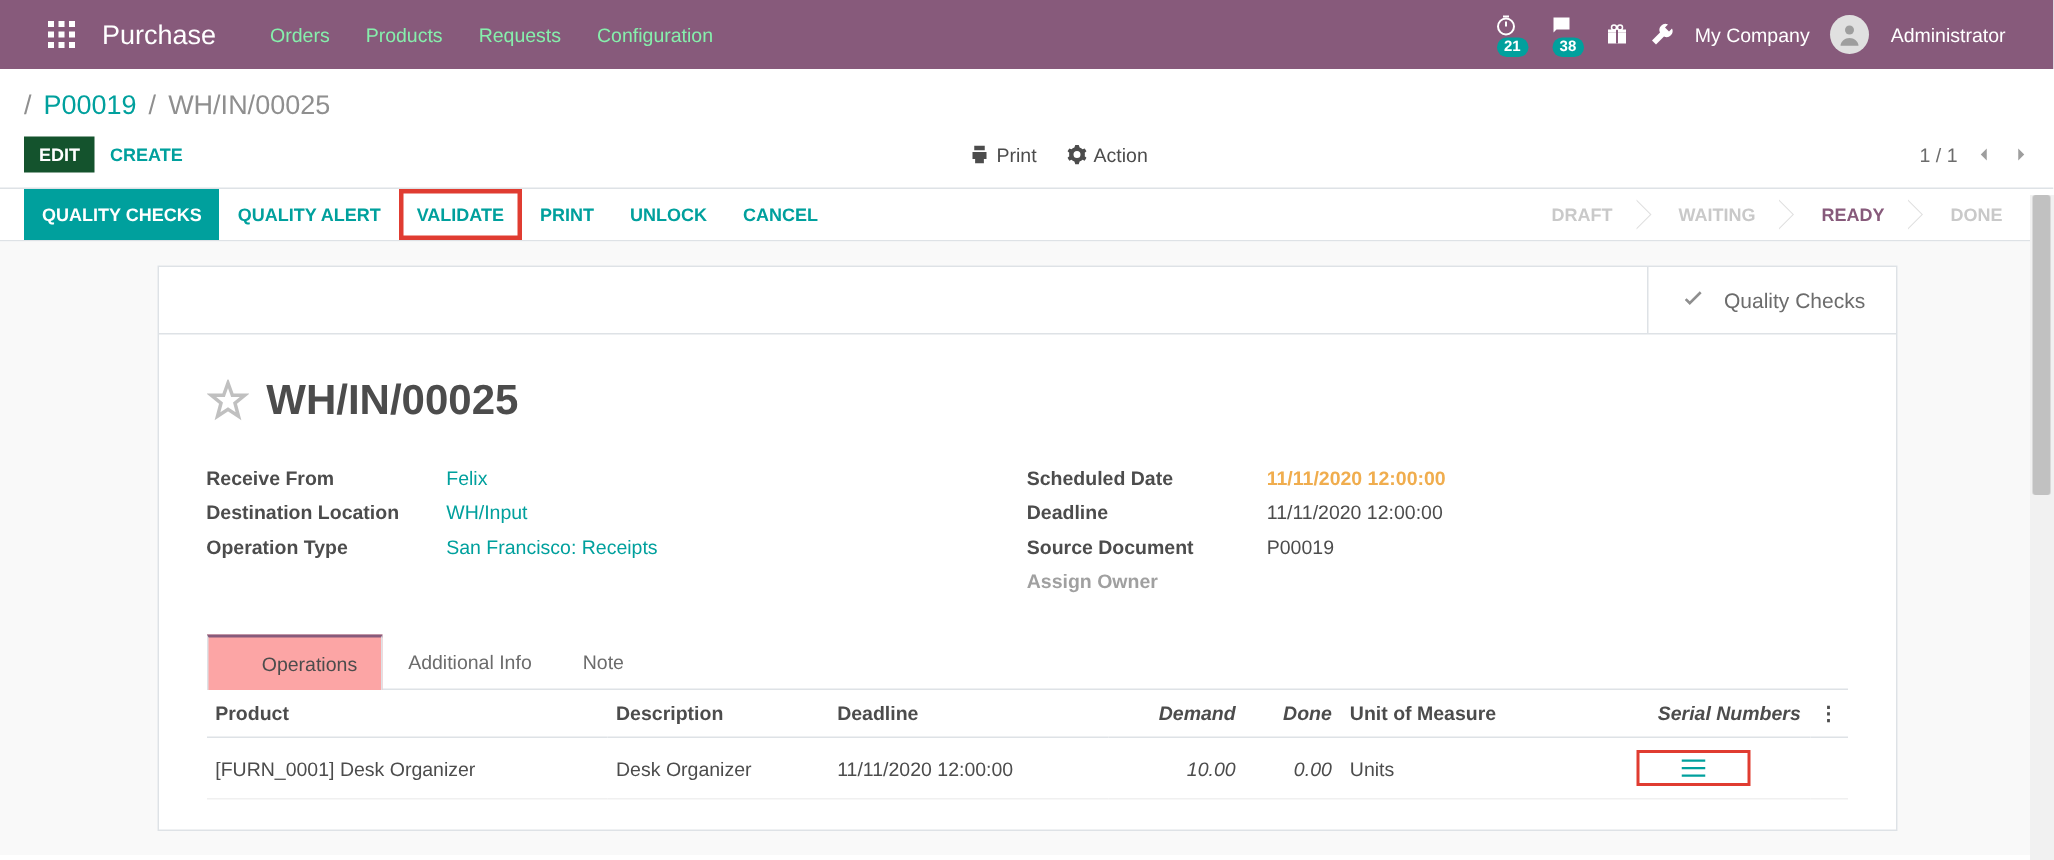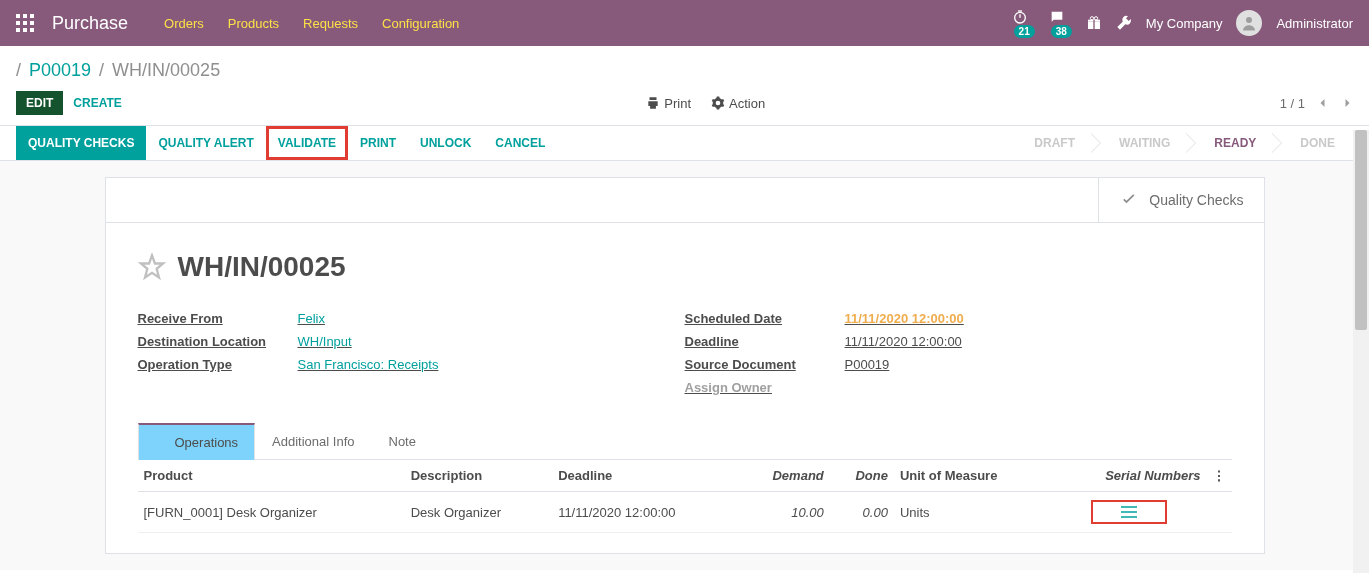--- a/index.html
+++ b/index.html
@@ -1,23 +1,23 @@
 <!DOCTYPE html>
 <html><head>
 <meta charset="utf-8">
 <style>
   * { box-sizing: border-box; margin: 0; padding: 0; }
   body { font-family: -apple-system, "Helvetica Neue", Arial, sans-serif; font-size: 13px; color: #4c4c4c; background: #fff; }
   
   
-  .topnav { background: #875a7b; color: #fff; height: 46px; display: flex; align-items: center; padding: 0 16px; }
+  .topnav { background: #875a7b; color: #fff; height: 46px; display: flex; align-items: center; padding: 0 32px; }
   .apps-icon { width: 18px; height: 18px; margin-right: 18px; cursor: pointer; }
   .app-title { font-size: 18px; font-weight: 400; margin-right: 36px; }
   .nav-menu { display: flex; gap: 24px; flex: 1; }
-  .nav-menu a { color: #fde047; text-decoration: none; font-size: 13px; }
+  .nav-menu a { color: #86efac; text-decoration: none; font-size: 13px; }
   .nav-right { display: flex; align-items: center; gap: 14px; }
   .badge-ctr { position: relative; display:flex; align-items:flex-start;flex-direction:column; }
   .badge { background: #00a09d; color: #fff; font-size: 10px; padding: 1px 5px; border-radius: 8px; font-weight:bold; margin-left:2px;}
   .avatar { width: 26px; height: 26px; border-radius: 50%; background: #e0e0e0; display:flex; align-items:center; justify-content:center;}
   
   
   .crumb-row { display: flex; align-items: flex-start; padding: 14px 16px 0 16px; flex-wrap: wrap; }
   .breadcrumbs { font-size: 18px; color: #8f8f8f; display:flex; gap:8px; align-items:center; flex-wrap:wrap;}
   .breadcrumbs a { color: #00a09d; text-decoration: none; }
   .crumb-sep { color:#8f8f8f;}
@@ -48,33 +48,33 @@
   
   .scroll-area { background:#f9f9f9; padding:16px 0;}
   .form-sheet { background:#fff; border:1px solid #dee2e6; max-width:1160px; margin:0 auto; position:relative;}
   .btn-box { display:flex; justify-content:flex-end; border-bottom:1px solid #dee2e6;}
   .stat-btn { border:none; border-left:1px solid #dee2e6; background:#fff; padding:12px 20px; display:flex; align-items:center; gap:10px; color:#6c6c6c; cursor:pointer; font-size:14px;}
   
   .title-row { display:flex; align-items:center; gap:12px; padding:28px 32px 12px 32px;}
   .star { cursor:pointer; color:#c0c0c0; }
   .rec-title { font-size:28px; color:#4c4c4c; }
   
-  .fields-grid { display:flex; padding: 12px 32px 24px 32px; text-decoration:underline;}
+  .fields-grid { display:flex; padding: 12px 32px 24px 32px; }
   .col { flex:1; }
   .frow { display:flex; padding:4px 0;}
   .flabel { width:160px; color:#4c4c4c; font-weight:bold; font-size:13px;}
   .fval { color:#4c4c4c; }
   .fval.link { color:#00a09d; }
   .fval.warn { color:#f0ad4e; font-weight:bold;}
   
   
   .tabs-wrap { padding: 0 32px 20px 32px;}
   .tabs { display:flex; border-bottom:1px solid #dee2e6;}
   .tab { padding:10px 16px; border:1px solid transparent; border-bottom:none; cursor:pointer; color:#6c6c6c; margin-bottom:-1px;}
-  .tab.active { border-color:#dee2e6; border-top:2px solid #875a7b; background:#7dd3fc; color:#4c4c4c;padding-left:36px;}
+  .tab.active { border-color:#dee2e6; border-top:2px solid #875a7b; background:#fca5a5; color:#4c4c4c;padding-left:36px;}
   
   table.lines { width:100%; border-collapse:collapse; font-size:13px;}
   table.lines th { text-align:left; padding:8px 6px; border-bottom:1px solid #dee2e6; font-weight:bold; color:#4c4c4c;}
   table.lines th.r, table.lines td.r { text-align:right;font-style:italic;}
   table.lines td { padding:8px 6px; border-bottom:1px solid #f0f0f0;}
   .serial-cell { display:flex; justify-content:center;}
   .serial-btn { border:2px solid #e03c31; padding:4px 28px; color:#00a09d; cursor:pointer;}
   .opt-col { width:20px; text-align:center; color:#888;}
   
   

